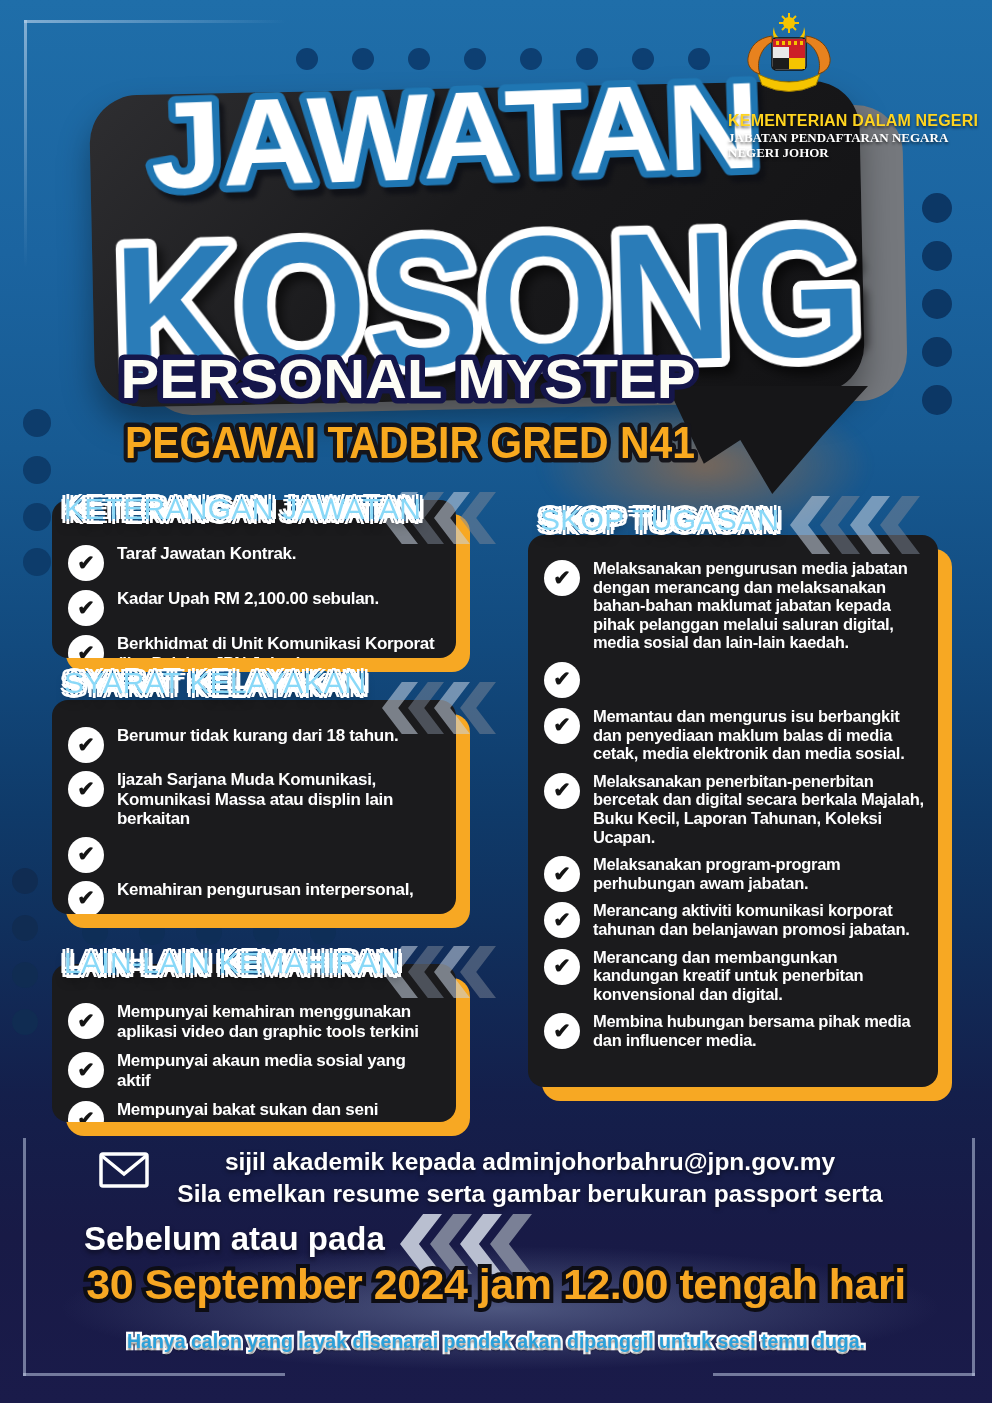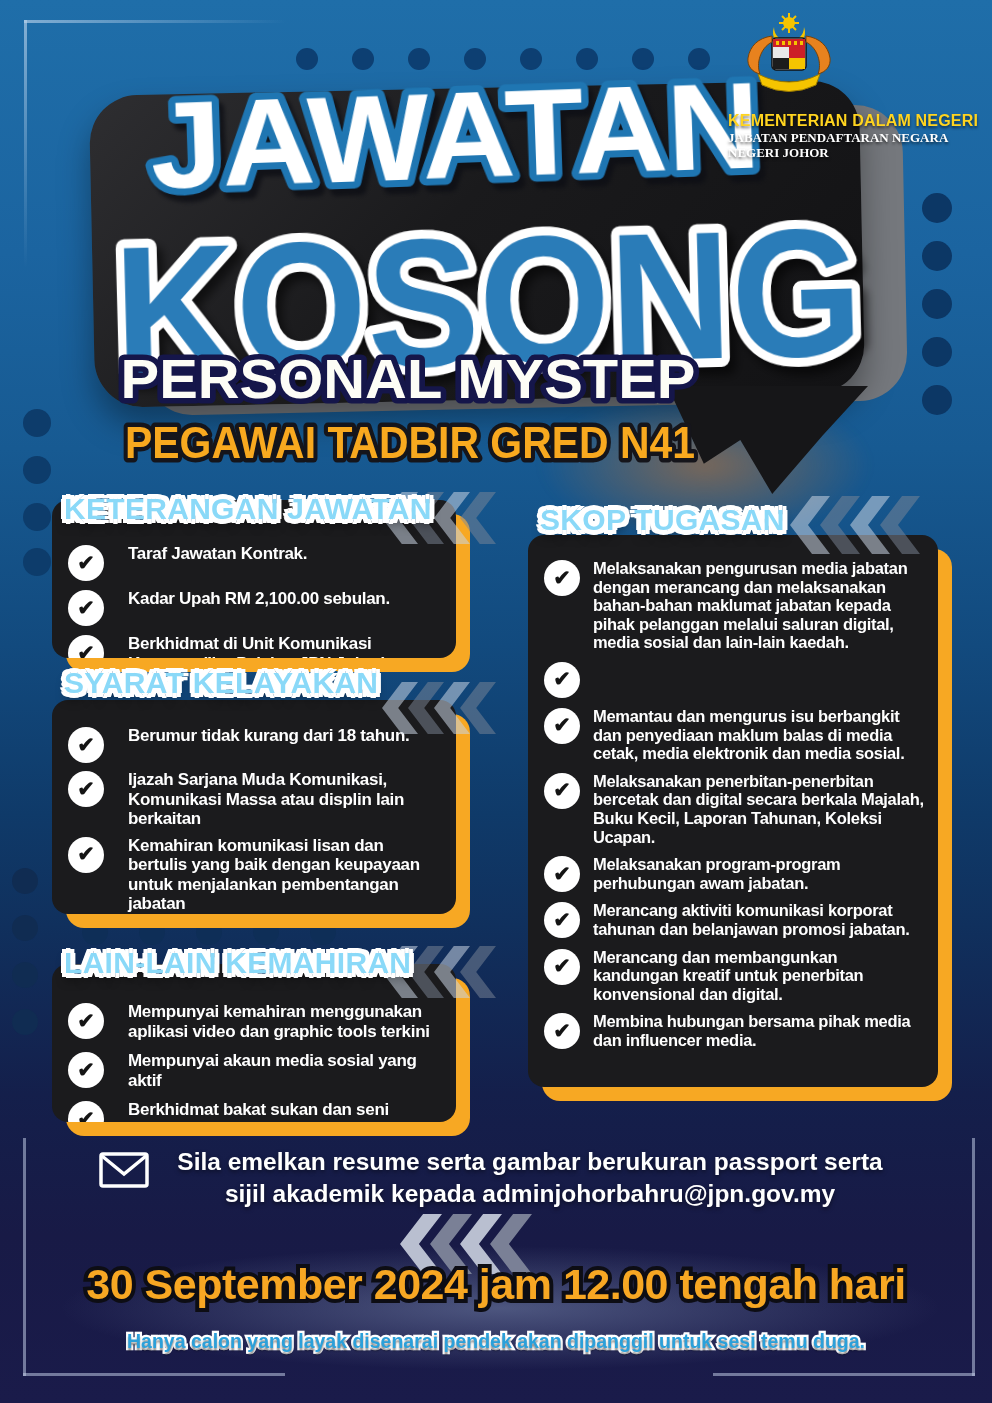--- a/index.html
+++ b/index.html
@@ -32,21 +32,21 @@
     clip-path:polygon(0% 0%,100% 0%,80% 46%,58% 100%,44% 50%,28% 72%,12% 0%);}
   .title-svg{position:absolute;z-index:3;overflow:visible;}
   .svg-word{font-family:"Liberation Sans",sans-serif;font-weight:bold;}
   
   .ministry{position:absolute;left:728px;top:12px;width:260px;text-align:left;z-index:4;}
   .ministry .l1{color:#ffd41f;font-weight:bold;font-size:16px;letter-spacing:.2px;margin-top:4px;
     text-shadow:0 2px 3px rgba(0,0,0,.6);}
   .ministry .l2,.ministry .l3{color:#ffffff;font-weight:bold;font-size:13px;line-height:15px;
     text-shadow:0 2px 3px rgba(0,0,0,.6);font-family:Liberation Serif, serif;}
   
-  .sec-heading{position:absolute;z-index:4;font-weight:bold;font-size:30px;letter-spacing:.3px;
+  .sec-heading{position:absolute;z-index:4;font-weight:normal;font-size:30px;letter-spacing:.3px;
     color:#8ad9f8;-webkit-text-stroke:4px #17598f;paint-order:stroke;
     text-shadow:-5px 0 0 #fff,5px 0 0 #fff,0 -5px 0 #fff,0 5px 0 #fff,
       -4px -4px 0 #fff,4px -4px 0 #fff,-4px 4px 0 #fff,4px 4px 0 #fff,0 7px 10px rgba(0,0,0,.55);}
   
   .chevrons{position:absolute;z-index:3;display:flex;}
   .chev{display:inline-block;clip-path:polygon(55% 0,100% 0,45% 50%,100% 100%,55% 100%,0 50%);}
   .chev.small{width:36px;height:52px;margin-left:-10px;}
   .chev.big{width:42px;height:60px;margin-left:-12px;}
   .chev.c1{background:rgba(200,212,226,.55);}
   .chev.c2{background:rgba(125,136,152,.5);}
@@ -55,21 +55,21 @@
   
   .panel{position:absolute;background:#1b1b1d;border-radius:16px;z-index:2;overflow:hidden;}
   .panel::before{content:"";position:absolute;inset:0;}
   .panel-accent{position:absolute;border-radius:18px;background:#f7a823;z-index:1;}
   .rows{position:absolute;left:16px;right:14px;display:flex;flex-direction:column;}
   .row{display:flex;align-items:flex-start;gap:13px;}
   .chk{flex:0 0 36px;width:36px;height:36px;border-radius:50%;background:#ffffff;display:flex;
     align-items:center;justify-content:center;margin-top:1px;}
   .chk span{color:#141414;font-size:21px;font-weight:bold;line-height:1;transform:translateY(-1px);}
   .itm{color:#ffffff;font-weight:bold;letter-spacing:-.3px;}
-  .left-itm{font-size:17px;line-height:19.5px;margin-left:11px;}
+  .left-itm{font-size:17px;line-height:19.5px;}
   .skop-itm{font-size:16.5px;line-height:18.6px;}
   
   .email-note{position:absolute;left:130px;top:1146px;width:800px;text-align:center;z-index:3;
     color:#fff;font-weight:bold;font-size:24.5px;line-height:32px;text-shadow:0 2px 4px rgba(0,0,0,.5);}
   .env{position:absolute;left:98px;top:1150px;z-index:3;}
   .sebelum{position:absolute;left:84px;top:1220px;z-index:3;color:#fff;font-weight:bold;font-size:33px;
     text-shadow:0 3px 5px rgba(0,0,0,.5);}
   .date-glow{position:absolute;left:60px;top:1246px;width:880px;height:124px;z-index:2;
     background:radial-gradient(closest-side,rgba(155,175,210,.4),rgba(155,175,210,0));}
   .deadline{position:absolute;left:0;top:1260px;width:992px;text-align:center;z-index:3;
@@ -219,21 +219,20 @@
       <div class="row">
         <span class="chk">
             <span>✔</span>
           </span>
         <span class="itm left-itm">Ijazah Sarjana Muda Komunikasi, Komunikasi Massa atau displin lain berkaitan</span>
       </div>
       <div class="row">
         <span class="chk">
             <span>✔</span>
           </span>
-        <span class="itm left-itm">Kemahiran komunikasi lisan dan bertulis yang baik dengan keupayaan untuk menjalankan pembentangan jabatan</span>
       </div>
       <div class="row">
         <span class="chk">
             <span>✔</span>
           </span>
         <span class="itm left-itm"><span>Kemahiran pengurusan interpersonal, </span></span>
       </div>
     </div>
   </div>
   <div class="sec-heading" style="left:64px;top:666px;">SYARAT KELAYAKAN</div>
@@ -256,21 +255,21 @@
       <div class="row">
         <span class="chk">
             <span>✔</span>
           </span>
         <span class="itm left-itm">Mempunyai akaun media sosial yang aktif</span>
       </div>
       <div class="row">
         <span class="chk">
             <span>✔</span>
           </span>
-        <span class="itm left-itm">Berkhidmat bakat sukan dan seni</span>
+        <span class="itm left-itm">Mempunyai bakat sukan dan seni</span>
       </div>
     </div>
   </div>
   <div class="sec-heading" style="left:64px;top:946px;">LAIN-LAIN KEMAHIRAN</div>
   <div class="chevrons" style="left:392px;top:946px;">
     <span class="chev small c1"></span>
       <span class="chev small c2"></span>
       <span class="chev small c1"></span>
       <span class="chev small c2"></span>
   </div>
@@ -333,24 +332,25 @@
       <span class="chev small c2" style="width:40px;height:58px;"></span>
       <span class="chev small c1" style="width:40px;height:58px;"></span>
       <span class="chev small c2" style="width:40px;height:58px;"></span>
   </div>
 
   <svg class="env" width="52" height="40" viewBox="0 0 52 40">
     <rect x="3" y="4" width="46" height="32" rx="2" fill="none" stroke="#ffffff" stroke-width="3.5"></rect>
     <polyline points="4,6 26,24 48,6" fill="none" stroke="#ffffff" stroke-width="3.5"></polyline>
   </svg>
   <div class="email-note">
+    <div>sijil akademik kepada adminjohorbahru@jpn.gov.my</div>
     <div>Sila emelkan resume serta gambar berukuran passport serta</div>
-    <div>sijil akademik kepada adminjohorbahru@jpn.gov.my</div>
-  </div>
-
+  </div>
+
+  <div class="sebelum">Sebelum atau pada</div>
   <div class="chevrons" style="left:412px;top:1214px;">
     <span class="chev big g1"></span>
       <span class="chev big g2"></span>
       <span class="chev big g1"></span>
       <span class="chev big g2"></span>
   </div>
 
   <div class="date-glow"></div>
   <div class="deadline">30 September 2024 jam 12.00 tengah hari</div>
   <div class="note">Hanya calon yang layak disenarai pendek akan dipanggil untuk sesi temu duga.</div>

